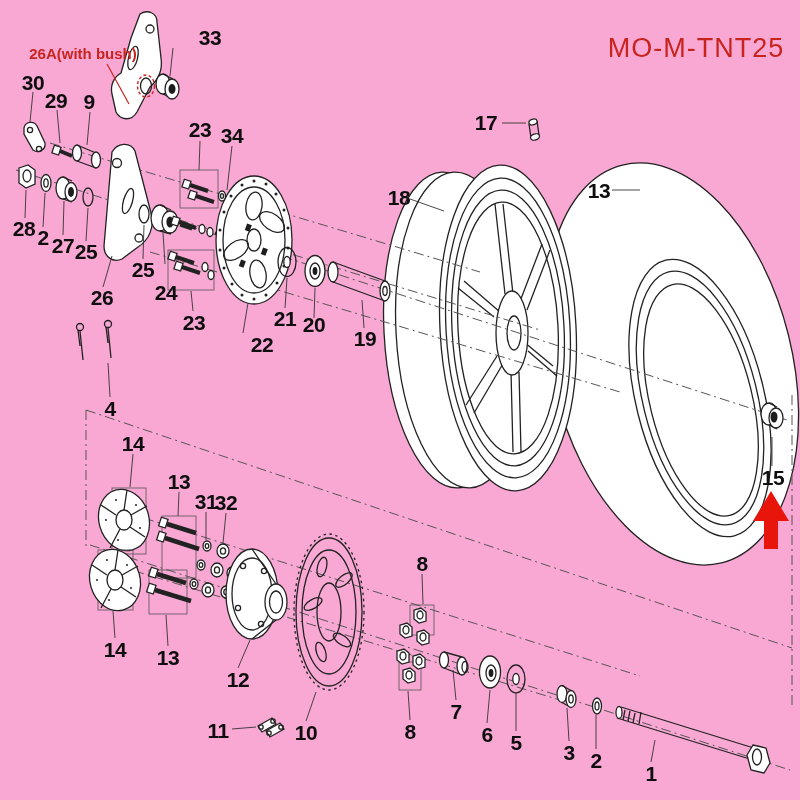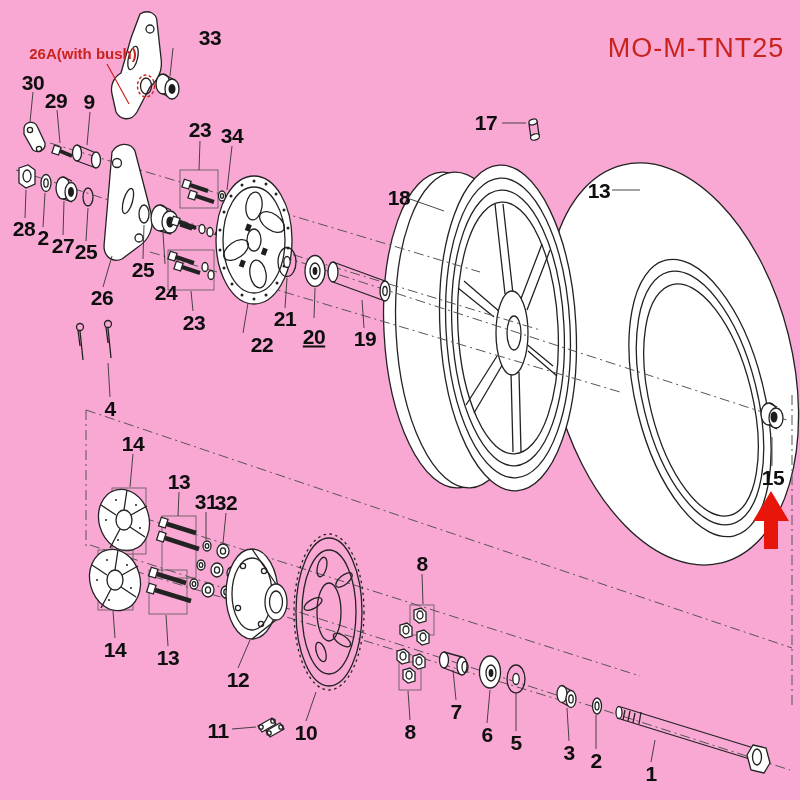--- a/index.html
+++ b/index.html
@@ -448,21 +448,21 @@
       <div class="plabel" style="left: 24px; top: 228px;">28</div>
       <div class="plabel" style="left: 43px; top: 237px;">2</div>
       <div class="plabel" style="left: 63px; top: 245px;">27</div>
       <div class="plabel" style="left: 86px; top: 251px;">25</div>
       <div class="plabel" style="left: 102px; top: 297px;">26</div>
       <div class="plabel" style="left: 143px; top: 269px;">25</div>
       <div class="plabel" style="left: 166px; top: 292px;">24</div>
       <div class="plabel" style="left: 194px; top: 322px;">23</div>
       <div class="plabel" style="left: 243px; top: 344px; margin-left: 19px;">22</div>
       <div class="plabel" style="left: 285px; top: 318px;">21</div>
-      <div class="plabel" style="left: 314px; top: 336px; text-decoration: underline;">20</div>
+      <div class="plabel" style="left: 314px; top: 324px;">20</div>
       <div class="plabel" style="left: 365px; top: 338px;">19</div>
       <div class="plabel" style="left: 773px; top: 477px;">15</div>
       <div class="plabel" style="left: 110px; top: 408px;">4</div>
       <div class="plabel" style="left: 133px; top: 443px;">14</div>
       <div class="plabel" style="left: 179px; top: 481px;">13</div>
       <div class="plabel" style="left: 206px; top: 501px;">31</div>
       <div class="plabel" style="left: 226px; top: 502px;">32</div>
       <div class="plabel" style="left: 115px; top: 649px;">14</div>
       <div class="plabel" style="left: 168px; top: 657px;">13</div>
       <div class="plabel" style="left: 238px; top: 679px;">12</div>

